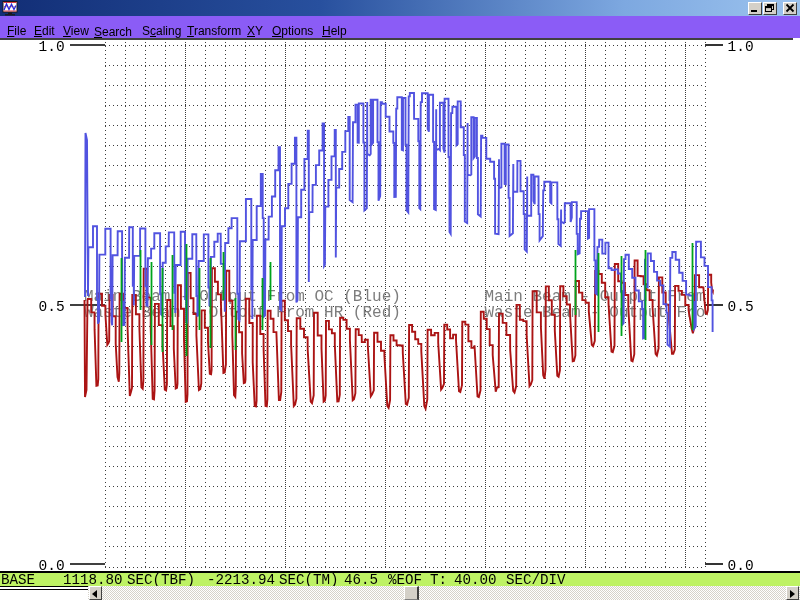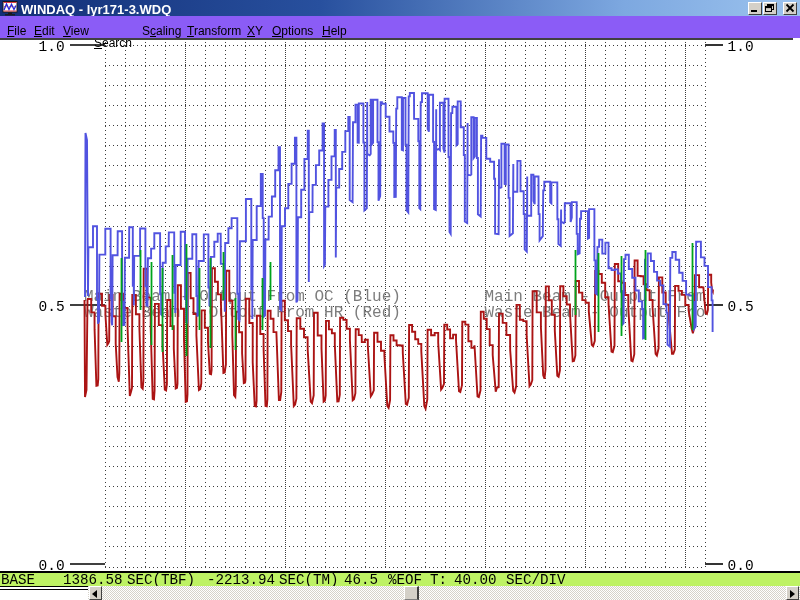--- a/index.html
+++ b/index.html
@@ -122,21 +122,20 @@
 <svg width="16" height="15" viewBox="0 0 16 15" style="position:absolute;left:2px;top:1px">
 <rect x="0.5" y="0" width="15" height="11.5" fill="#1a1a1a"></rect>
 <rect x="1.5" y="1" width="13" height="9.5" fill="#fff"></rect>
 <rect x="1.5" y="1" width="13" height="1" fill="#e04040"></rect>
 <rect x="1.5" y="9.5" width="13" height="1" fill="#e04040"></rect>
 <line x1="2" y1="5.7" x2="14" y2="5.7" stroke="#e04040" stroke-width="0.9" stroke-dasharray="1 1.4"></line>
 <polyline points="2,9 4.5,3 7,8.5 9.5,3.2 12,8.5 14,4.5" fill="none" stroke="#2828d8" stroke-width="1.3"></polyline>
 <rect x="6" y="11.5" width="4" height="1.6" fill="#1a1a1a"></rect>
 <rect x="3" y="13.1" width="10" height="1.4" fill="#1a1a1a"></rect>
 </svg>
-<span style="position:absolute;left:21px;top:2px;font-size:13px;font-weight:bold;color:#fff">WINDAQ - lyr171-3.WDQ</span>
 <div style="position:absolute;left:748px;top:2px;width:14px;height:13px;background:#d4d0c8;border-top:1px solid #fff;border-left:1px solid #fff;border-right:1px solid #404040;border-bottom:1px solid #404040;box-sizing:border-box">
       <div style="position:absolute;left:2px;bottom:2px;width:6px;height:2px;background:#000"></div>
     </div>
     <div style="position:absolute;left:763px;top:2px;width:14px;height:13px;background:#d4d0c8;border-top:1px solid #fff;border-left:1px solid #fff;border-right:1px solid #404040;border-bottom:1px solid #404040;box-sizing:border-box">
       <svg width="12" height="11" viewBox="0 0 12 11" style="position:absolute;left:0;top:0">
         <rect x="3.5" y="1.5" width="6" height="5" fill="none" stroke="#000"></rect>
         <rect x="1.5" y="3.5" width="6" height="5" fill="#d4d0c8" stroke="#000"></rect>
         <rect x="1.5" y="3.5" width="6" height="1.6" fill="#000"></rect>
         <rect x="3.5" y="1.5" width="6" height="1.6" fill="#000"></rect>
       </svg>
@@ -145,34 +144,34 @@
       <svg width="12" height="11" viewBox="0 0 12 11" style="position:absolute;left:0;top:0">
         <path d="M2.5 1.5 L9.5 8.5 M9.5 1.5 L2.5 8.5" stroke="#000" stroke-width="1.8"></path>
       </svg>
     </div>
 </div>
 <div style="position:absolute;left:0;top:16px;width:800px;height:22px;background:#8b5cf6;font-size:12px;color:#000">
 <div style="position:absolute;left:0;top:7.5px;width:800px;height:15px">
       <span style="position:absolute;left:7px;top:0"><u>F</u>ile</span>
       <span style="position:absolute;left:34px;top:0"><u>E</u>dit</span>
       <span style="position:absolute;left:63px;top:0"><u>V</u>iew</span>
-      <span style="position:absolute;left:94px;top:12px"><u>S</u>earch</span>
+      <span style="position:absolute;left:94px;top:1px"><u>S</u>earch</span>
       <span style="position:absolute;left:142px;top:0">S<u>c</u>aling</span>
       <span style="position:absolute;left:187px;top:0"><u>T</u>ransform</span>
       <span style="position:absolute;left:247px;top:0"><u>X</u>Y</span>
       <span style="position:absolute;left:272px;top:0"><u>O</u>ptions</span>
       <span style="position:absolute;left:322px;top:0"><u>H</u>elp</span>
     </div>
 <div style="position:absolute;left:0;top:22px;width:793px;height:1.5px;background:#404040"></div>
 </div>
 <div style="position:absolute;left:0;top:571px;width:800px;height:1.6px;background:#000"></div>
 <div style="position:absolute;left:0;top:573px;width:800px;height:13px;background:#bef264;font-family:'Liberation Mono',monospace;font-size:14.2px">
 <div style="position:absolute;left:0;top:-1.5px;width:800px;height:14px">
       <span style="position:absolute;left:1px;top:0">BASE</span>
-      <span style="position:absolute;left:63px;top:0">1386.58</span>
+      <span style="position:absolute;left:63px;top:0">1118.80</span>
       <span style="position:absolute;left:127px;top:0">SEC(TBF)</span>
       <span style="position:absolute;left:207px;top:0">-2213.94</span>
       <span style="position:absolute;left:279px;top:0">SEC(TM)</span>
       <span style="position:absolute;left:344px;top:0">46.5</span>
       <span style="position:absolute;left:388px;top:0">%EOF</span>
       <span style="position:absolute;left:430px;top:0">T:</span>
       <span style="position:absolute;left:454px;top:0">40.00</span>
       <span style="position:absolute;left:506px;top:0">SEC/DIV</span>
     </div>
 </div>

